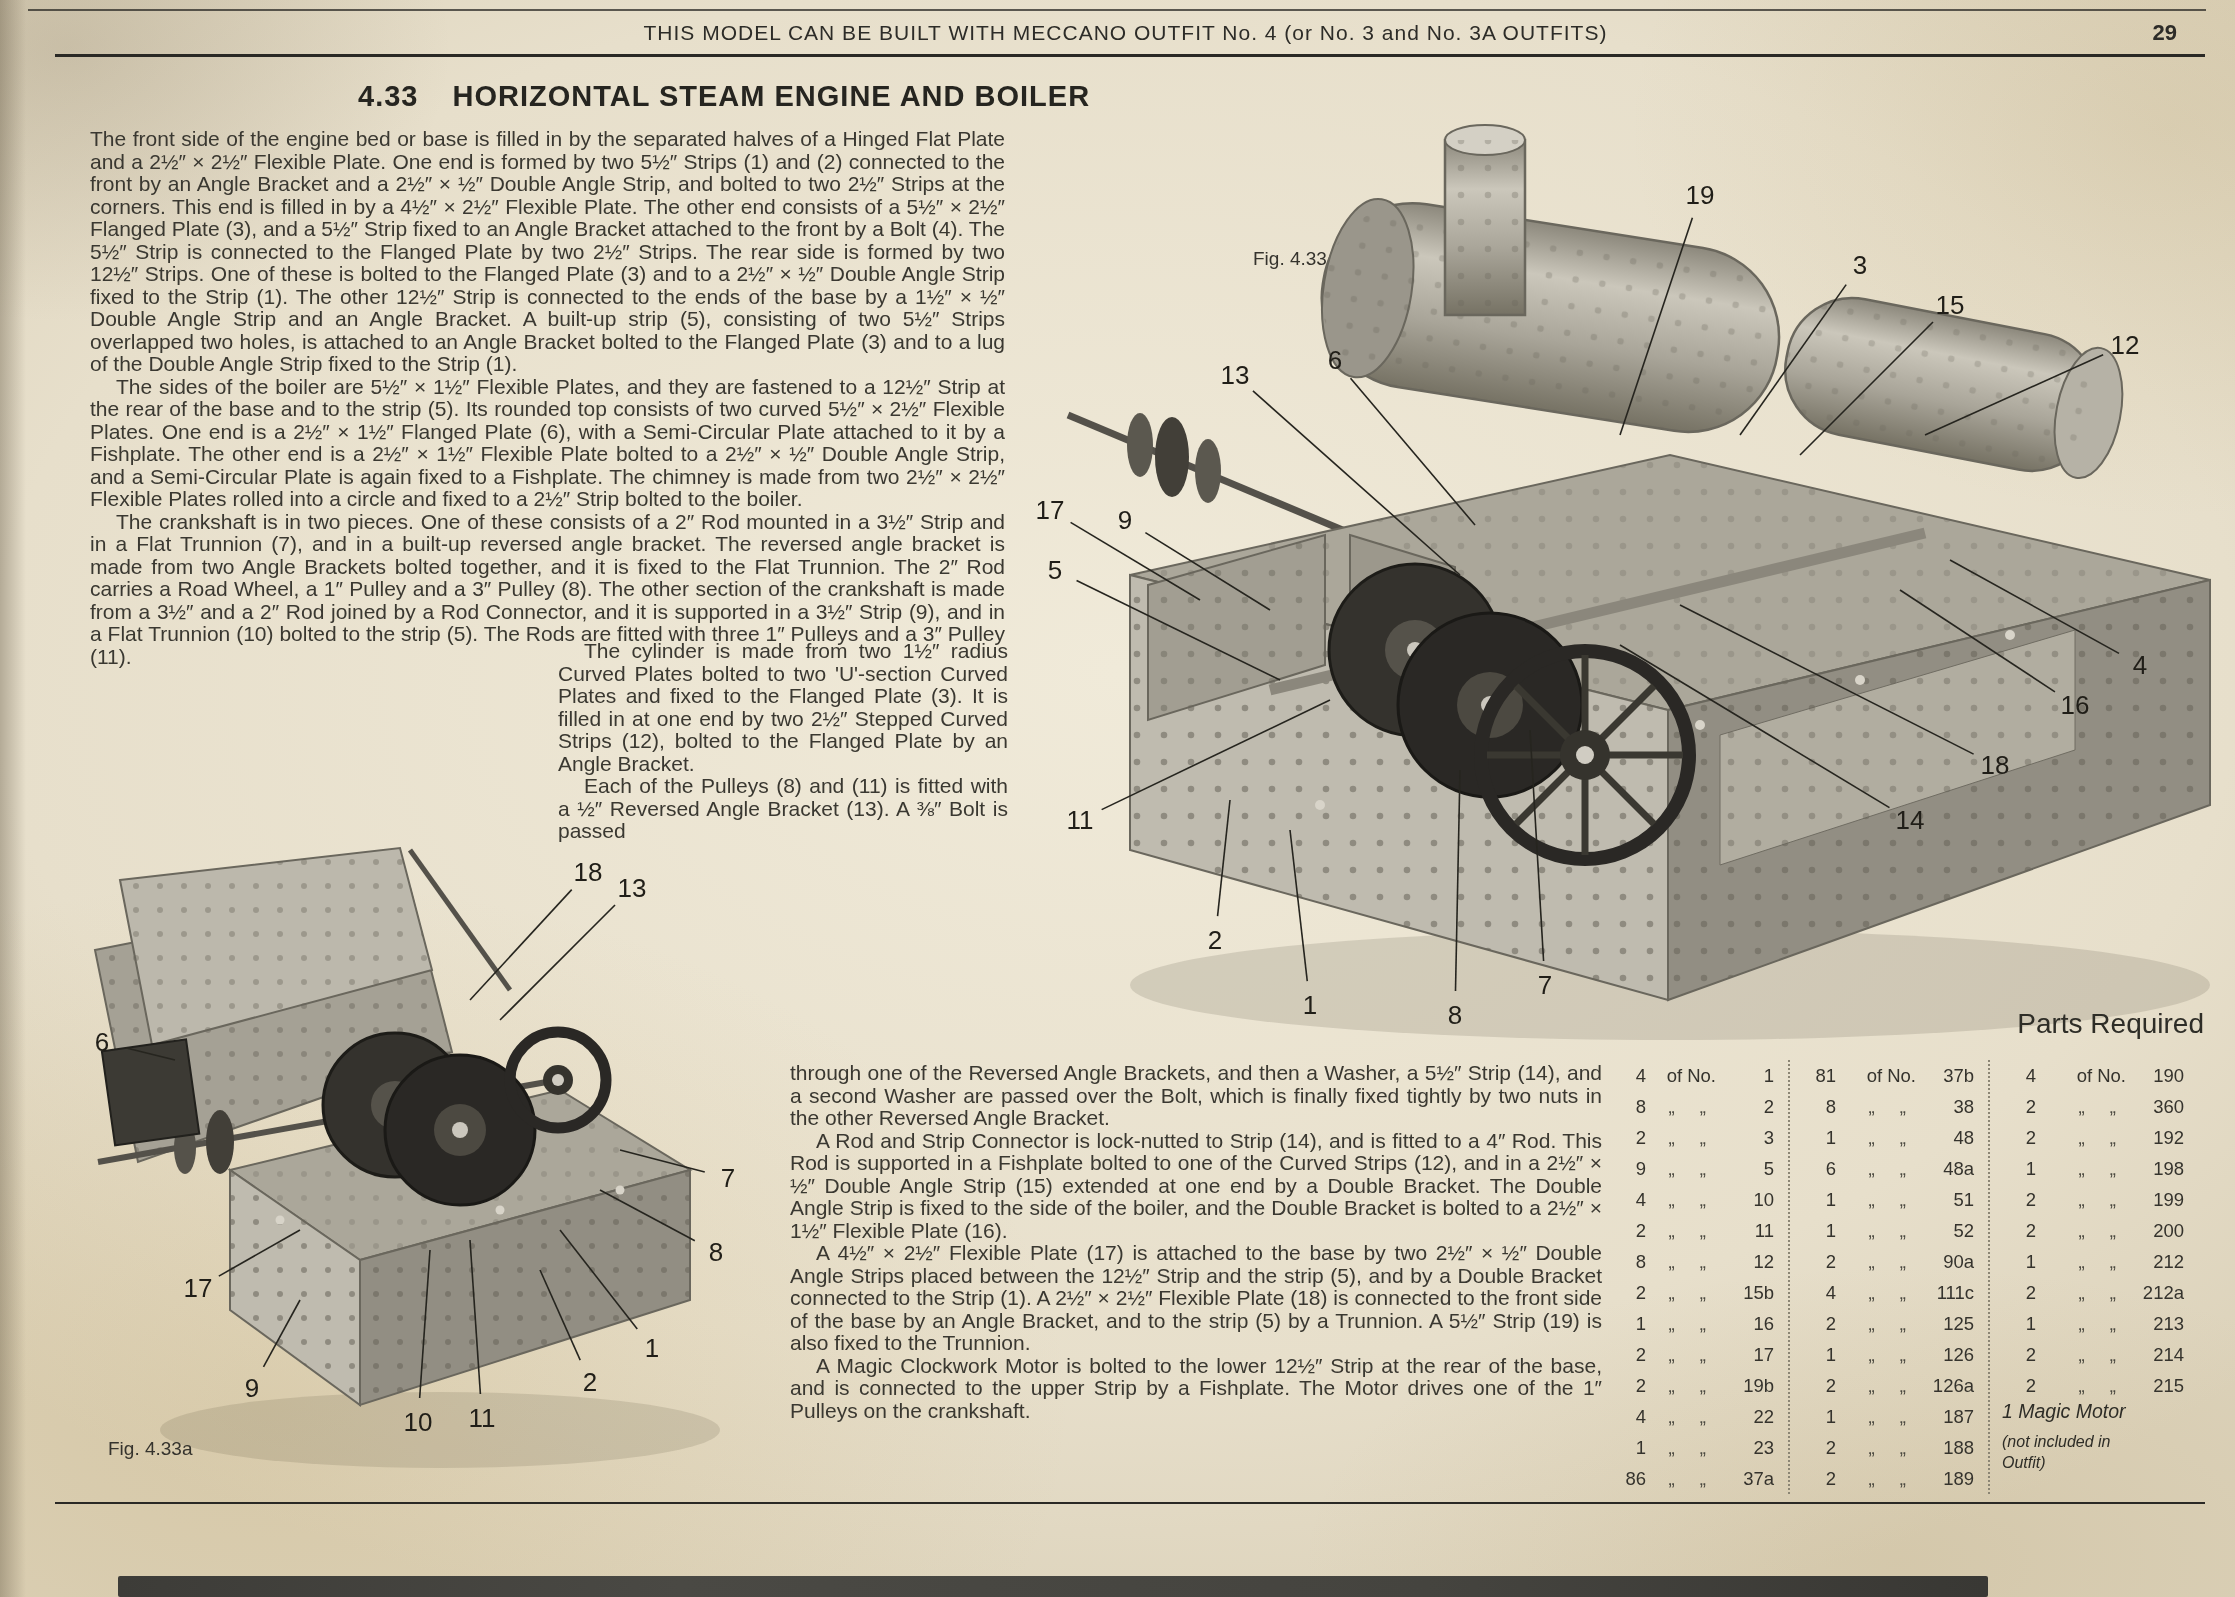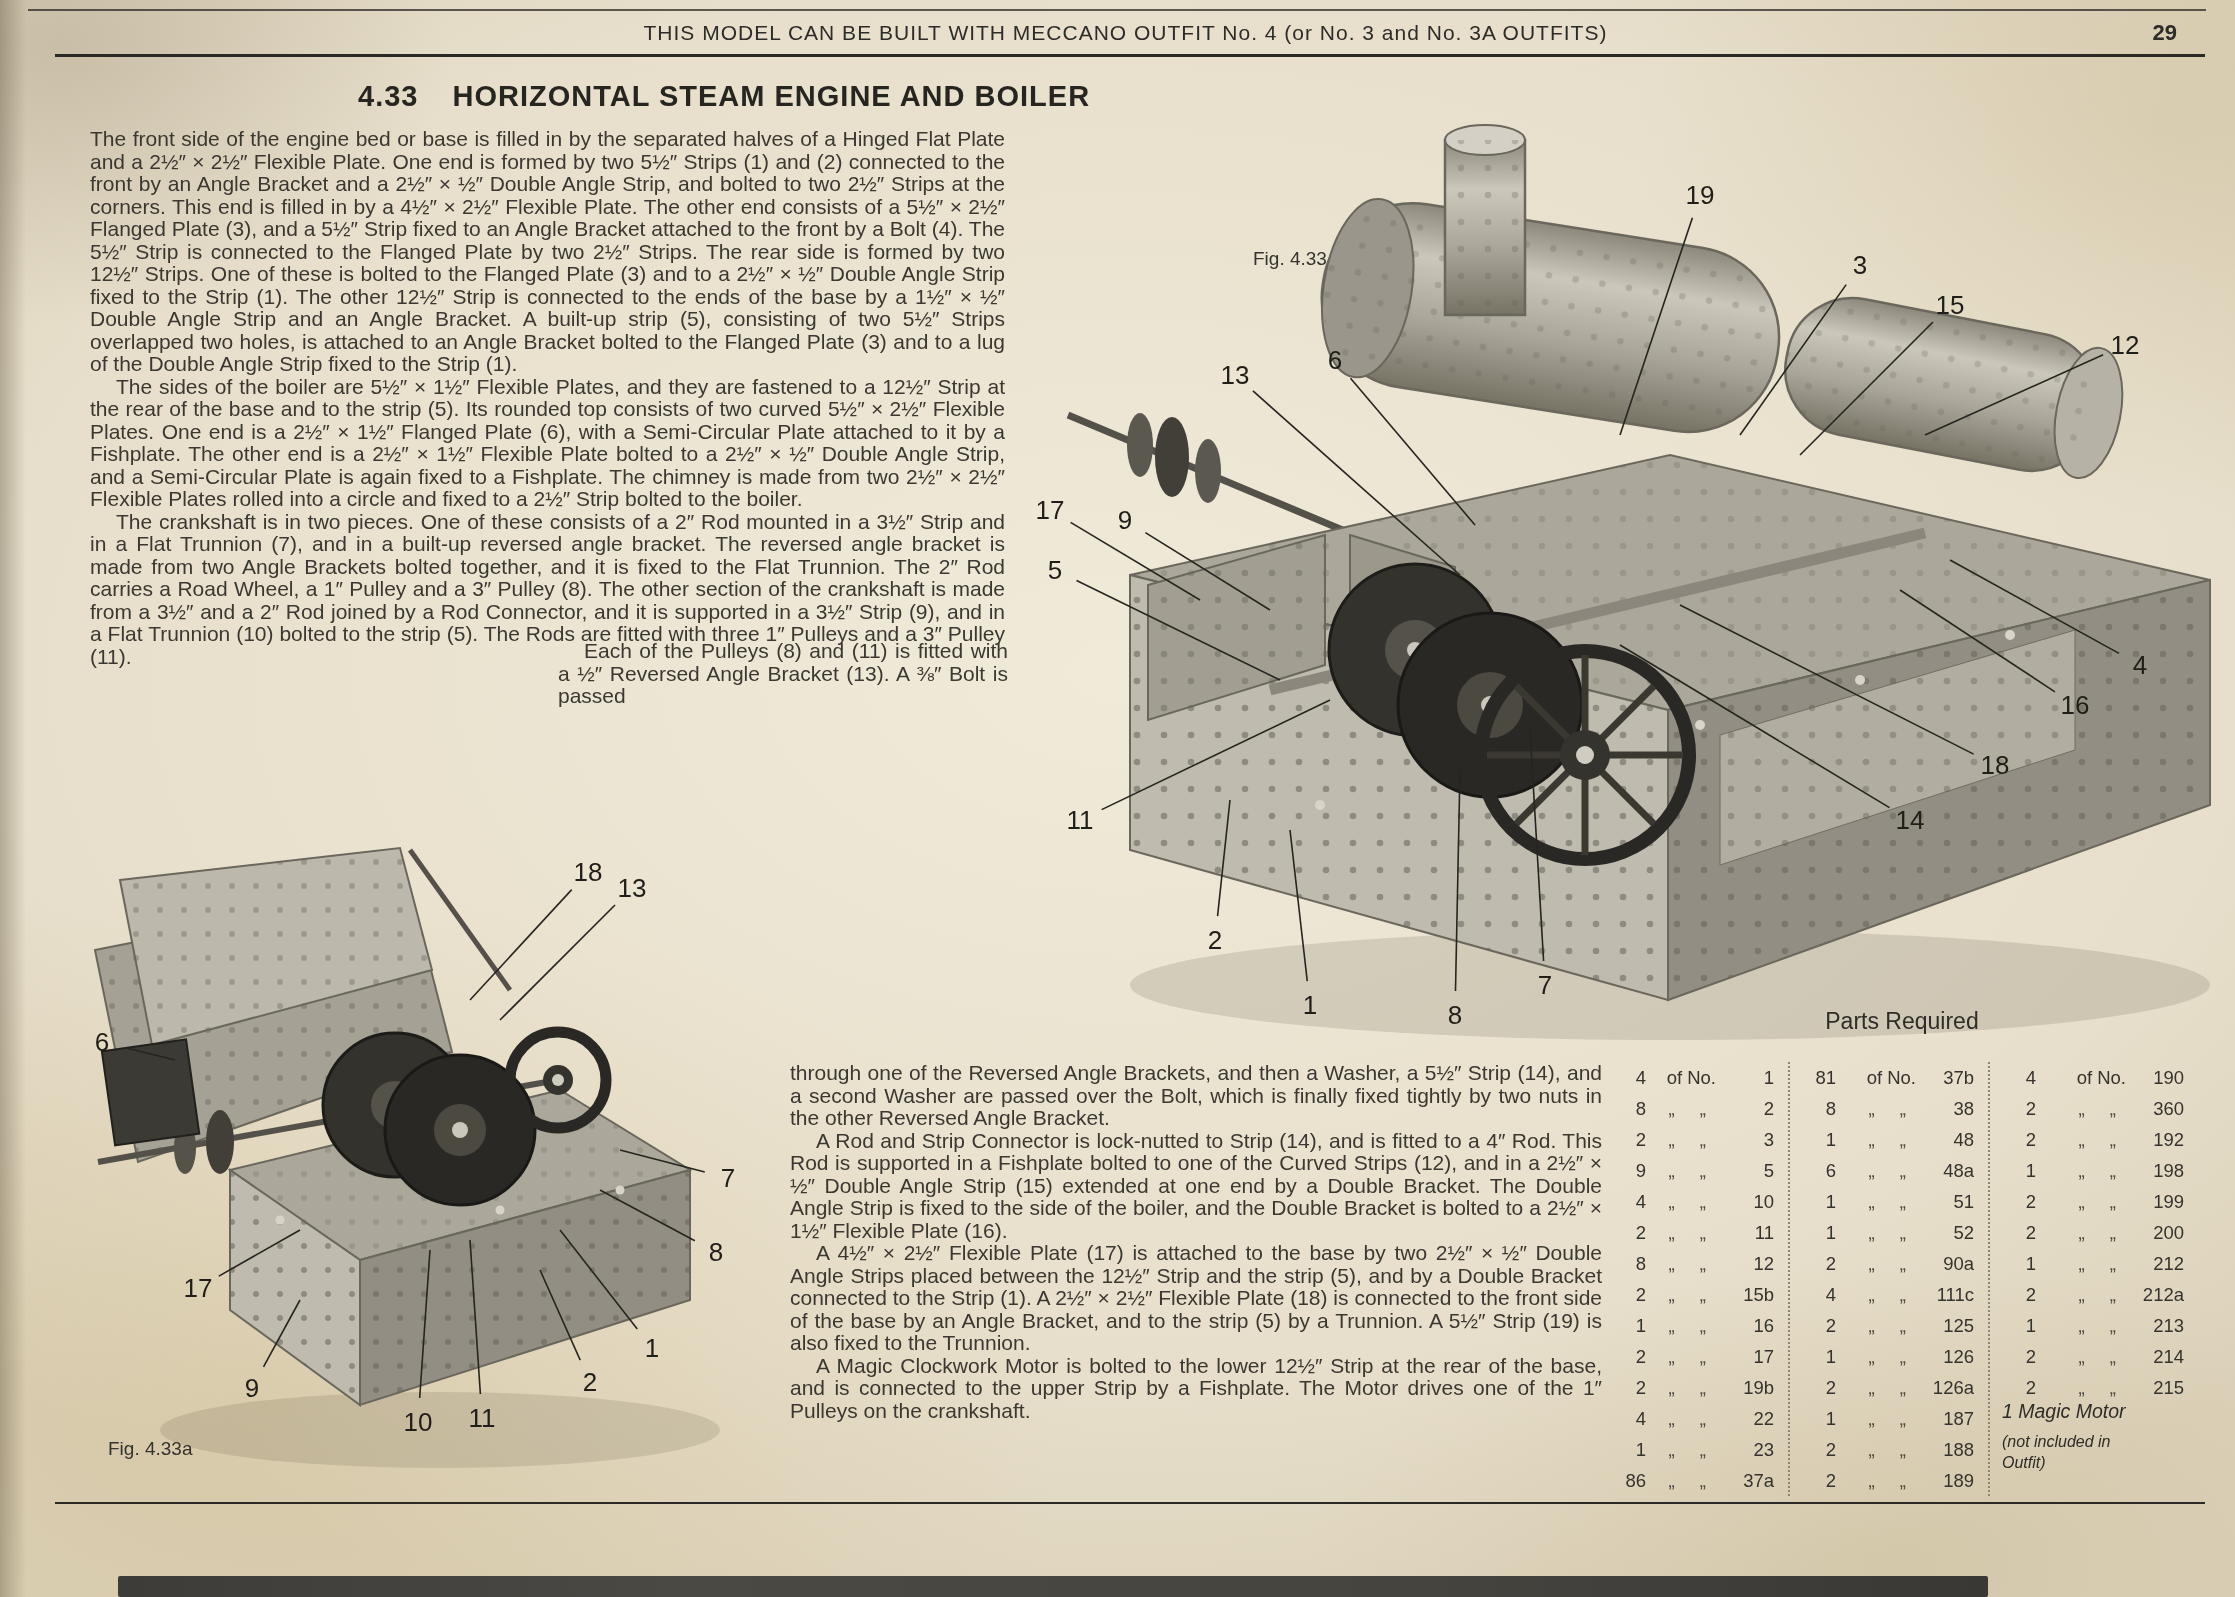--- a/index.html
+++ b/index.html
@@ -50,21 +50,21 @@
   .figure svg.callout-lines { position:absolute; left:0; top:0; width:100%; height:100%;
     pointer-events:none; }
   .figure svg.callout-lines line { stroke:#26251f; stroke-width:1.6px; }
   .callout { position:absolute; transform:translate(-50%,-50%); font-size:26px; color:#201e18;
     font-family:"Liberation Sans",sans-serif; white-space:nowrap; }
   .fig-label { position:absolute; font-size:19px; color:#35332d; white-space:nowrap; }
   .fig-main .fig-label { left:233px; top:143px; }
   .fig-alt  .fig-label { left:28px;  top:608px; }
 
   .parts { position:absolute; left:1600px; top:1008px; width:604px; }
-  .parts-title { text-align:center; font-size:23px; color:#2e2d27; margin-bottom:27px; }
+  .parts-title { text-align:right; font-size:28px; color:#2e2d27; margin-bottom:20px; }
   .parts-cols { display:flex; }
   .parts-col { padding:0 10px; }
   .parts-col.c0 { width:188px; }
   .parts-col.c1 { width:200px; border-left:2px dotted #8b8574; }
   .parts-col.c2 { width:210px; border-left:2px dotted #8b8574; }
   .parts-row { display:flex; height:31px; align-items:center; font-size:18.5px; color:#35332d; }
   .p-qty { width:36px; text-align:right; }
   .p-sep { flex:1; text-align:right; }
   .p-sep.ditto { letter-spacing:10px; padding-left:10px; color:#4a483f; }
   .p-no { width:62px; text-align:right; padding-right:4px; }
@@ -88,20 +88,21 @@
     <span class="sec">4.33</span><span>HORIZONTAL STEAM ENGINE AND BOILER</span>
   </h1>
 
   <div class="body-text leftcol">
     <p>The front side of the engine bed or base is filled in by the separated halves of a Hinged Flat Plate and a 2½″ × 2½″ Flexible Plate. One end is formed by two 5½″ Strips (1) and (2) connected to the front by an Angle Bracket and a 2½″ × ½″ Double Angle Strip, and bolted to two 2½″ Strips at the corners. This end is filled in by a 4½″ × 2½″ Flexible Plate. The other end consists of a 5½″ × 2½″ Flanged Plate (3), and a 5½″ Strip fixed to an Angle Bracket attached to the front by a Bolt (4). The 5½″ Strip is connected to the Flanged Plate by two 2½″ Strips. The rear side is formed by two 12½″ Strips. One of these is bolted to the Flanged Plate (3) and to a 2½″ × ½″ Double Angle Strip fixed to the Strip (1). The other 12½″ Strip is connected to the ends of the base by a 1½″ × ½″ Double Angle Strip and an Angle Bracket. A built-up strip (5), consisting of two 5½″ Strips overlapped two holes, is attached to an Angle Bracket bolted to the Flanged Plate (3) and to a lug of the Double Angle Strip fixed to the Strip (1).</p>
     <p class="ind">The sides of the boiler are 5½″ × 1½″ Flexible Plates, and they are fastened to a 12½″ Strip at the rear of the base and to the strip (5). Its rounded top consists of two curved 5½″ × 2½″ Flexible Plates. One end is a 2½″ × 1½″ Flanged Plate (6), with a Semi-Circular Plate attached to it by a Fishplate. The other end is a 2½″ × 1½″ Flexible Plate bolted to a 2½″ × ½″ Double Angle Strip, and a Semi-Circular Plate is again fixed to a Fishplate. The chimney is made from two 2½″ × 2½″ Flexible Plates rolled into a circle and fixed to a 2½″ Strip bolted to the boiler.</p>
     <p class="ind">The crankshaft is in two pieces. One of these consists of a 2″ Rod mounted in a 3½″ Strip and in a Flat Trunnion (7), and in a built-up reversed angle bracket. The reversed angle bracket is made from two Angle Brackets bolted together, and it is fixed to the Flat Trunnion. The 2″ Rod carries a Road Wheel, a 1″ Pulley and a 3″ Pulley (8). The other section of the crankshaft is made from a 3½″ and a 2″ Rod joined by a Rod Connector, and it is supported in a 3½″ Strip (9), and in a Flat Trunnion (10) bolted to the strip (5). The Rods are fitted with three 1″ Pulleys and a 3″ Pulley (11).</p>
   </div>
 
   <div class="body-text midcol-a">
+    <p class="ind">The cylinder is made from two 1½″ radius Curved Plates bolted to two 'U'-section Curved Plates and fixed to the Flanged Plate (3). It is filled in at one end by two 2½″ Stepped Curved Strips (12), bolted to the Flanged Plate by an Angle Bracket.</p>
     <p class="ind">Each of the Pulleys (8) and (11) is fitted with a ½″ Reversed Angle Bracket (13). A ⅜″ Bolt is passed</p>
   </div>
 
   <div class="body-text midcol-b">
     <p>through one of the Reversed Angle Brackets, and then a Washer, a 5½″ Strip (14), and a second Washer are passed over the Bolt, which is finally fixed tightly by two nuts in the other Reversed Angle Bracket.</p>
     <p class="ind">A Rod and Strip Connector is lock-nutted to Strip (14), and is fitted to a 4″ Rod. This Rod is supported in a Fishplate bolted to one of the Curved Strips (12), and in a 2½″ × ½″ Double Angle Strip (15) extended at one end by a Double Bracket. The Double Angle Strip is fixed to the side of the boiler, and the Double Bracket is bolted to a 2½″ × 1½″ Flexible Plate (16).</p>
     <p class="ind">A 4½″ × 2½″ Flexible Plate (17) is attached to the base by two 2½″ × ½″ Double Angle Strips placed between the 12½″ Strip and the strip (5), and by a Double Bracket connected to the Strip (1). A 2½″ × 2½″ Flexible Plate (18) is connected to the front side of the base by an Angle Bracket, and to the strip (5) by a Trunnion. A 5½″ Strip (19) is also fixed to the Trunnion.</p>
     <p class="ind">A Magic Clockwork Motor is bolted to the lower 12½″ Strip at the rear of the base, and is connected to the upper Strip by a Fishplate. The Motor drives one of the 1″ Pulleys on the crankshaft.</p>
   </div>
 

